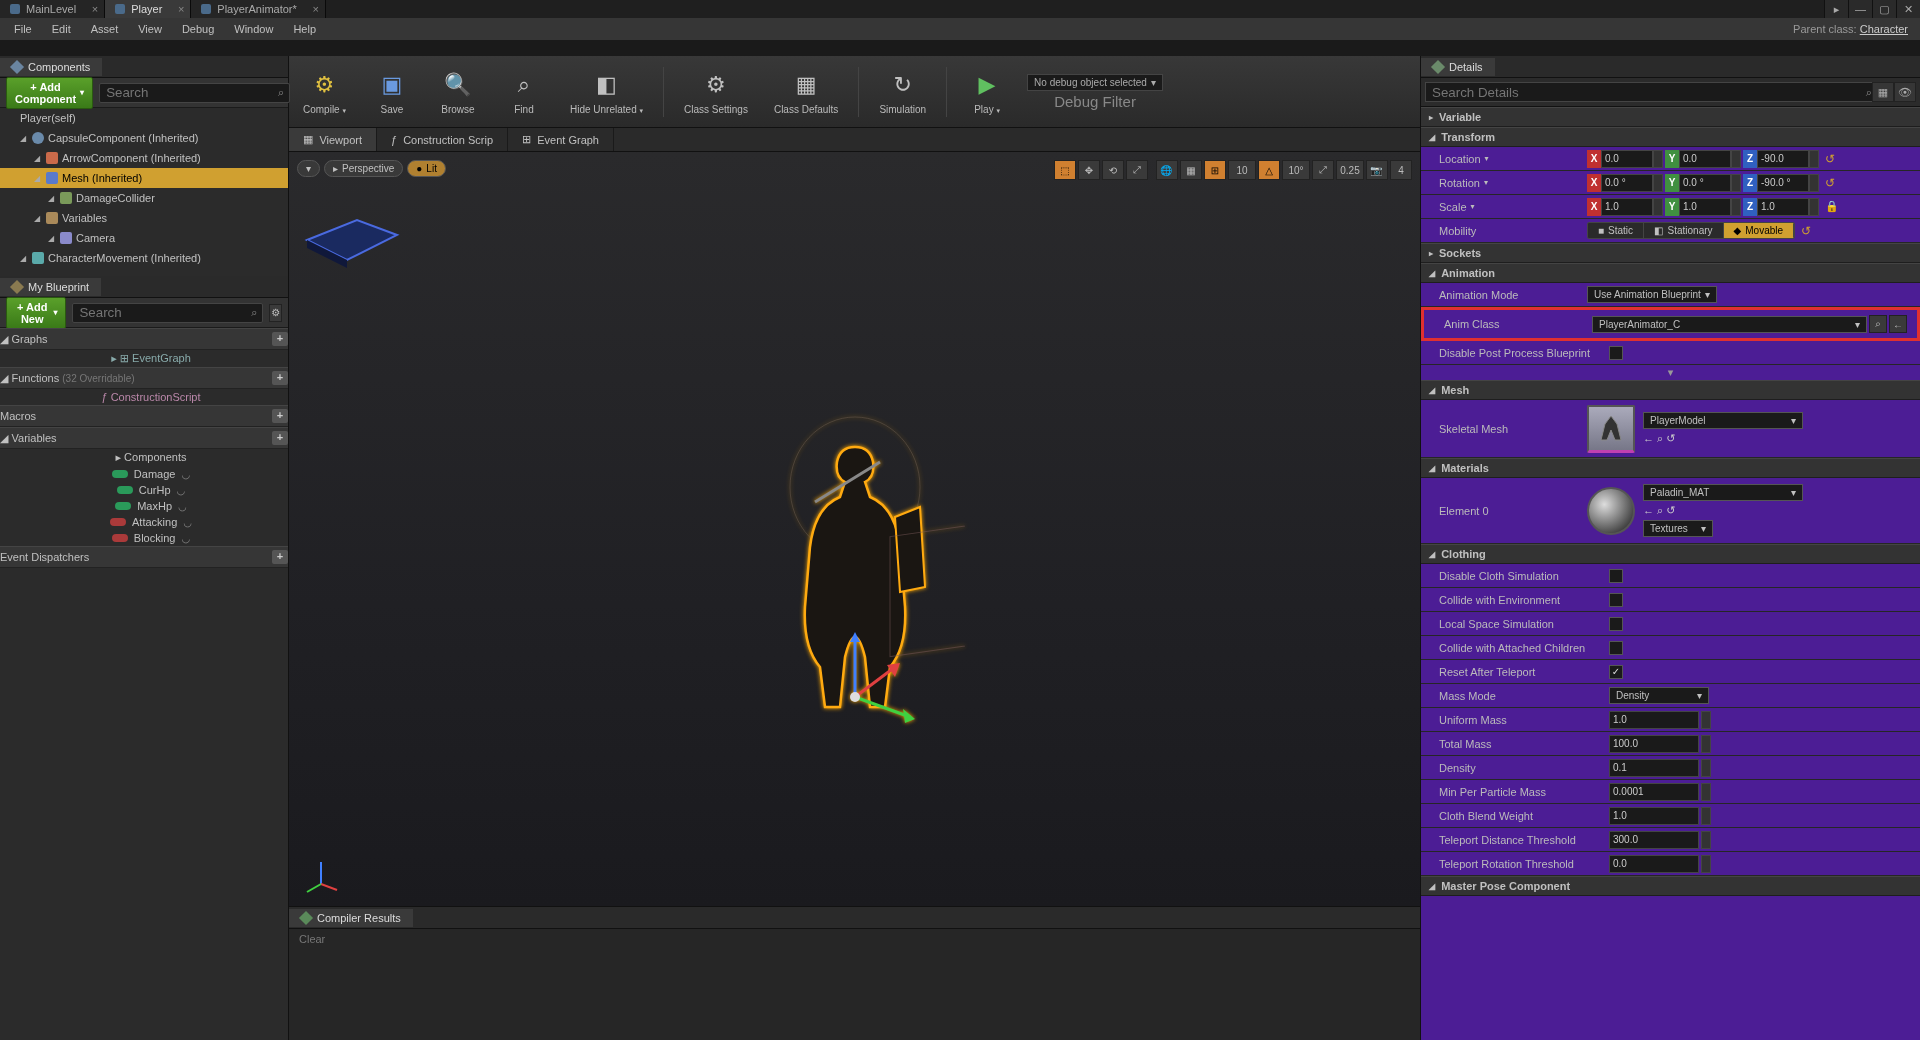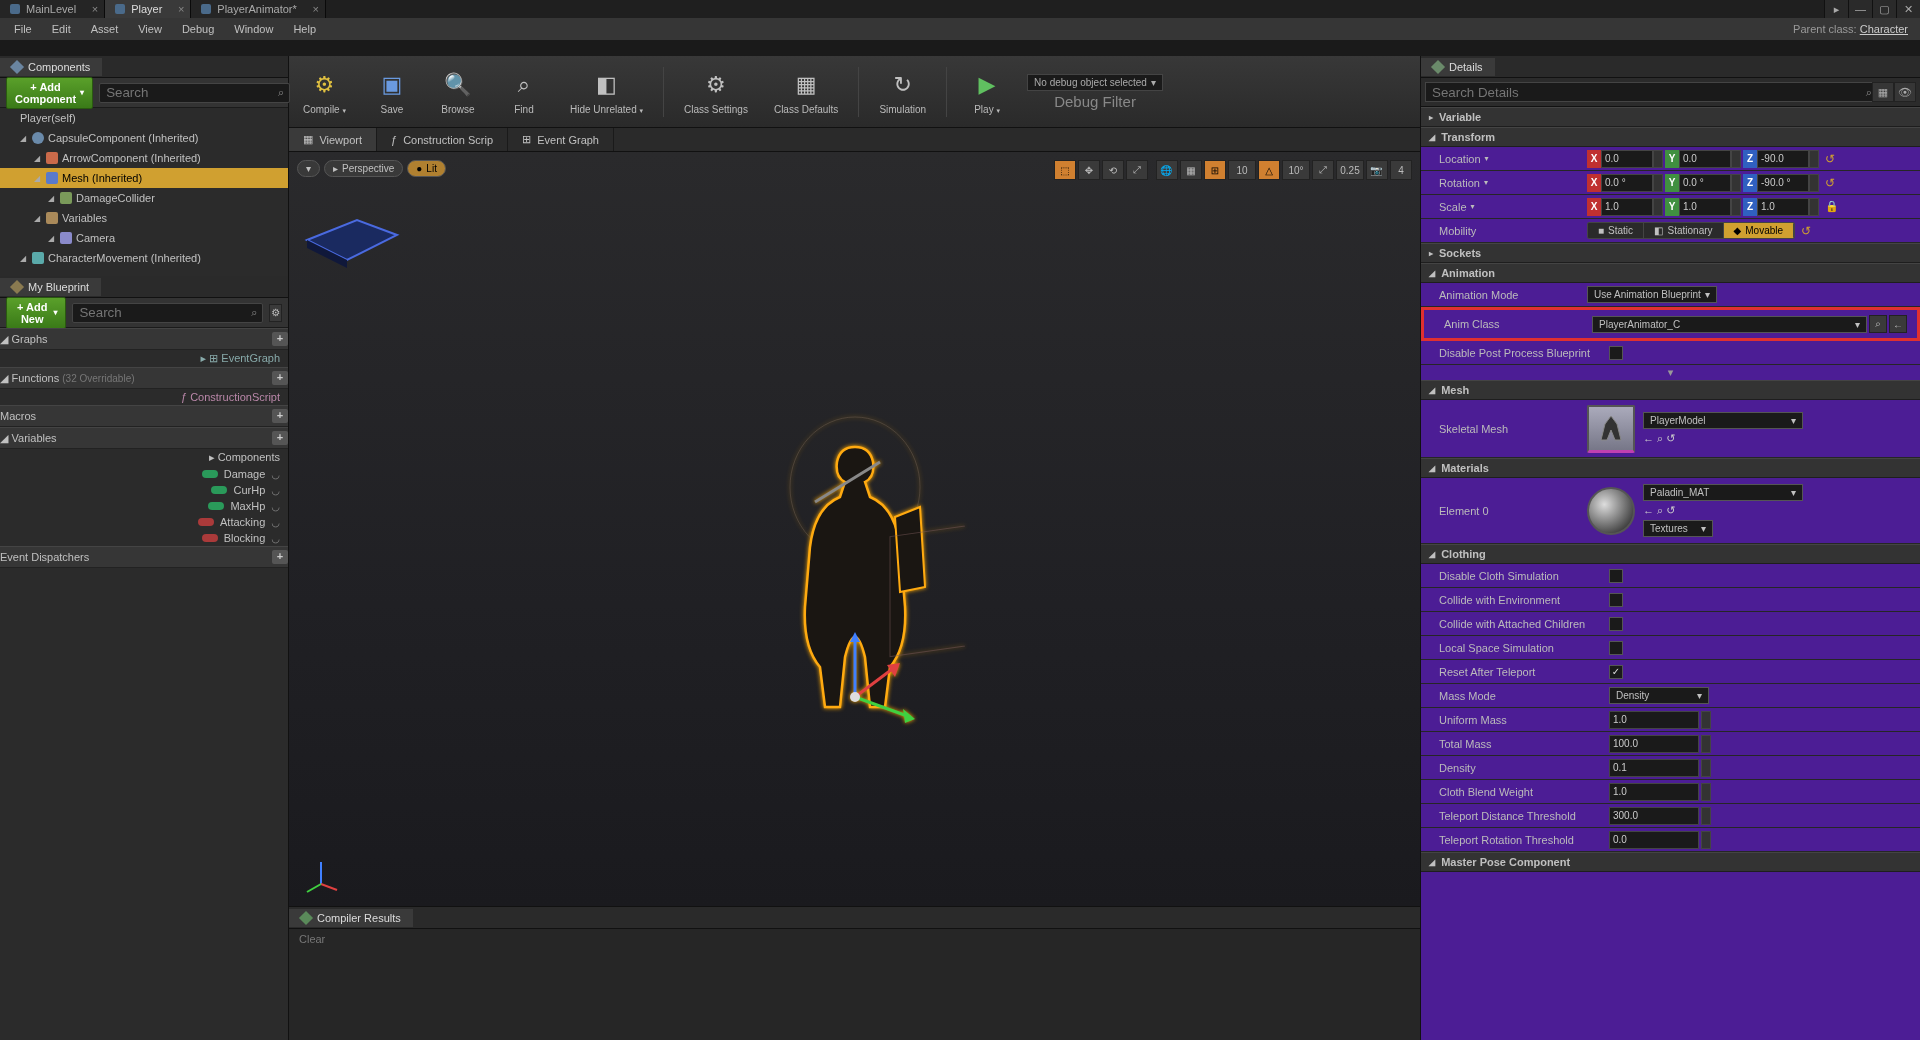--- a/index.html
+++ b/index.html
@@ -37,21 +37,21 @@
 .cicon { width:12px; height:12px; display:inline-block; border-radius:2px; }
 .cicon.capsule { background:#6a8aaa; border-radius:6px; }
 .cicon.arrow { background:#ca6a4a; }
 .cicon.mesh { background:#5a7aca; }
 .cicon.box { background:#7a9a5a; }
 .cicon.spring { background:#aa8a5a; }
 .cicon.cam { background:#8a8aca; }
 .cicon.move { background:#5aaaaa; }
 .section-hdr { background:#363636; padding:3px 0; display:flex; justify-content:space-between; align-items:center; border-top:1px solid #444; border-bottom:1px solid #222; }
 .plus { background:#555; width:16px; height:14px; text-align:center; line-height:12px; border-radius:2px; color:#ccc; font-weight:bold; cursor:pointer; }
-.var-row { display:flex; align-items:center; padding:2px 8px 2px 22px; gap:6px; justify-content:flex-end; }
+.var-row { display:flex; align-items:center; padding:2px 8px 2px 22px; gap:6px; justify-content:center; }
 .var-pill { width:16px; height:8px; border-radius:4px; }
 .var-left { display:flex; align-items:center; gap:6px; }
 .eye { color:#888; font-size:10px; }
 .pill-green { background:#2a9a5a; }
 .pill-red { background:#aa3a3a; }
 .toolbar-big { height:72px; background:linear-gradient(#383838,#2a2a2a); display:flex; align-items:center; padding:0 8px; gap:14px; border-bottom:1px solid #111; }
 .tb-btn { display:flex; flex-direction:column; align-items:center; gap:2px; padding:2px 6px; min-width:52px; }
 .tb-btn .ticon { width:34px; height:34px; display:flex; align-items:center; justify-content:center; font-size:22px; }
 .tb-btn .tlabel { font-size:10px; color:#bbb; }
 .tb-sep { width:1px; height:50px; background:#444; }
@@ -659,27 +659,27 @@
               <div class="checkbox"></div>
             </div>
           </div>
           <div class="prop-row">
             <div class="prop-label" style="width:170px">Collide with Environment</div>
             <div class="prop-val">
               <div class="checkbox"></div>
             </div>
           </div>
           <div class="prop-row">
+            <div class="prop-label" style="width:170px">Local Space Simulation</div>
+            <div class="prop-val">
+              <div class="checkbox"></div>
+            </div>
+          </div>
+          <div class="prop-row">
             <div class="prop-label" style="width:170px">Collide with Attached Children</div>
-            <div class="prop-val">
-              <div class="checkbox"></div>
-            </div>
-          </div>
-          <div class="prop-row">
-            <div class="prop-label" style="width:170px">Local Space Simulation</div>
             <div class="prop-val">
               <div class="checkbox"></div>
             </div>
           </div>
           <div class="prop-row">
             <div class="prop-label" style="width:170px">Reset After Teleport</div>
             <div class="prop-val">
               <div class="checkbox">✓</div>
             </div>
           </div>
@@ -707,20 +707,27 @@
             </div>
           </div>
           <div class="prop-row">
             <div class="prop-label" style="width:170px">Density</div>
             <div class="prop-val">
               <input class="num-in" style="width: 90px;" value="0.1">
               <div class="spin"></div>
             </div>
           </div>
           <div class="prop-row">
+            <div class="prop-label" style="width:170px">Min Per Particle Mass</div>
+            <div class="prop-val">
+              <input class="num-in" style="width: 90px;" value="0.0001">
+              <div class="spin"></div>
+            </div>
+          </div>
+          <div class="prop-row">
             <div class="prop-label" style="width:170px">Cloth Blend Weight</div>
             <div class="prop-val">
               <input class="num-in" style="width: 90px;" value="1.0">
               <div class="spin"></div>
             </div>
           </div>
           <div class="prop-row">
             <div class="prop-label" style="width:170px">Teleport Distance Threshold</div>
             <div class="prop-val">
               <input class="num-in" style="width: 90px;" value="300.0">

